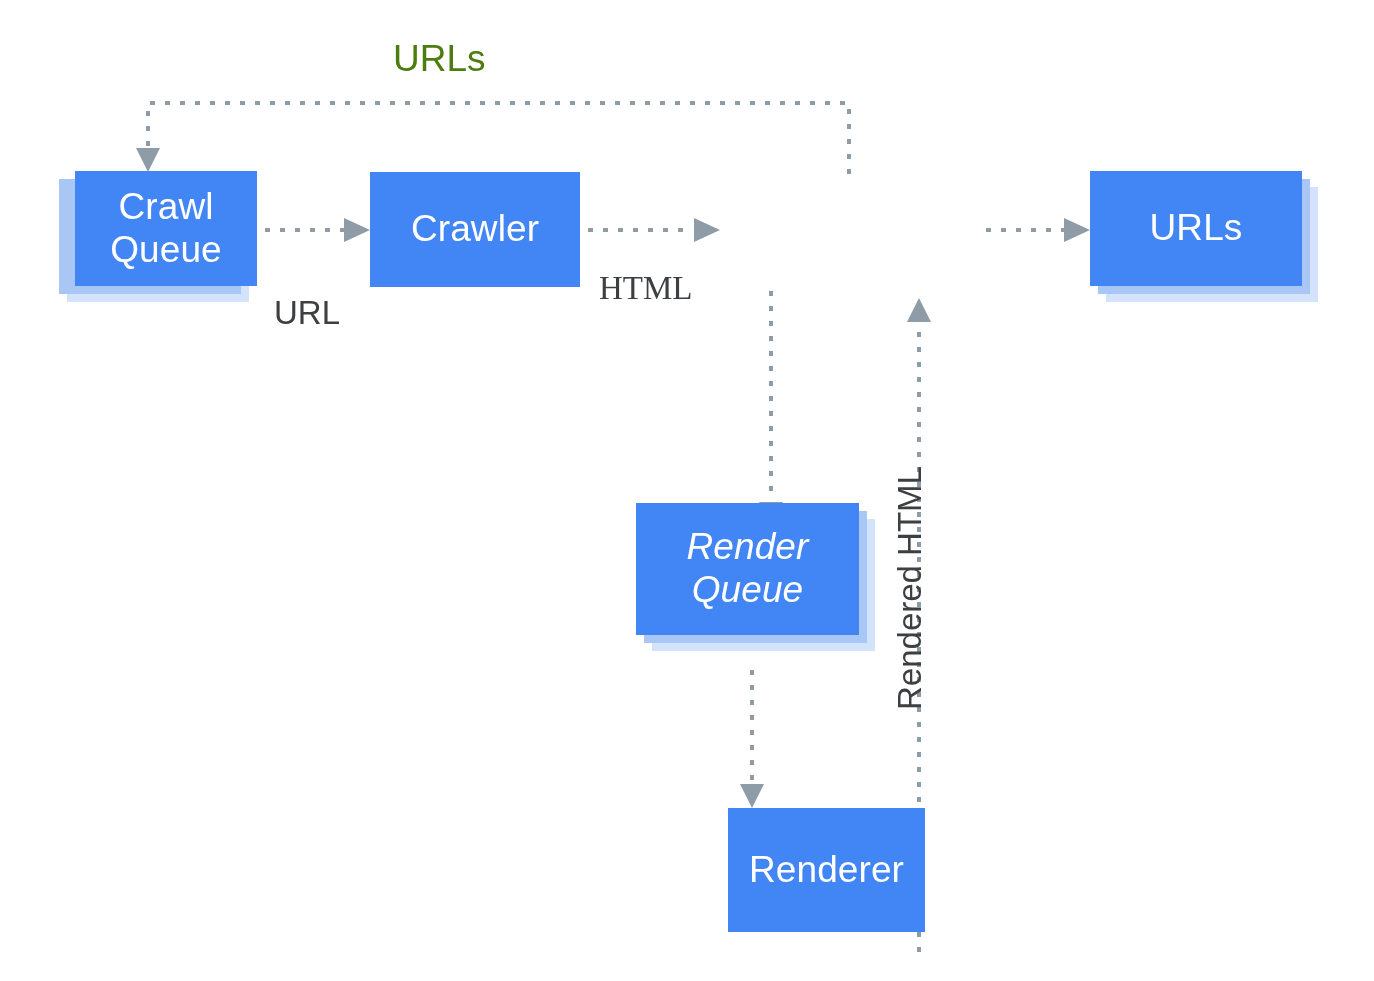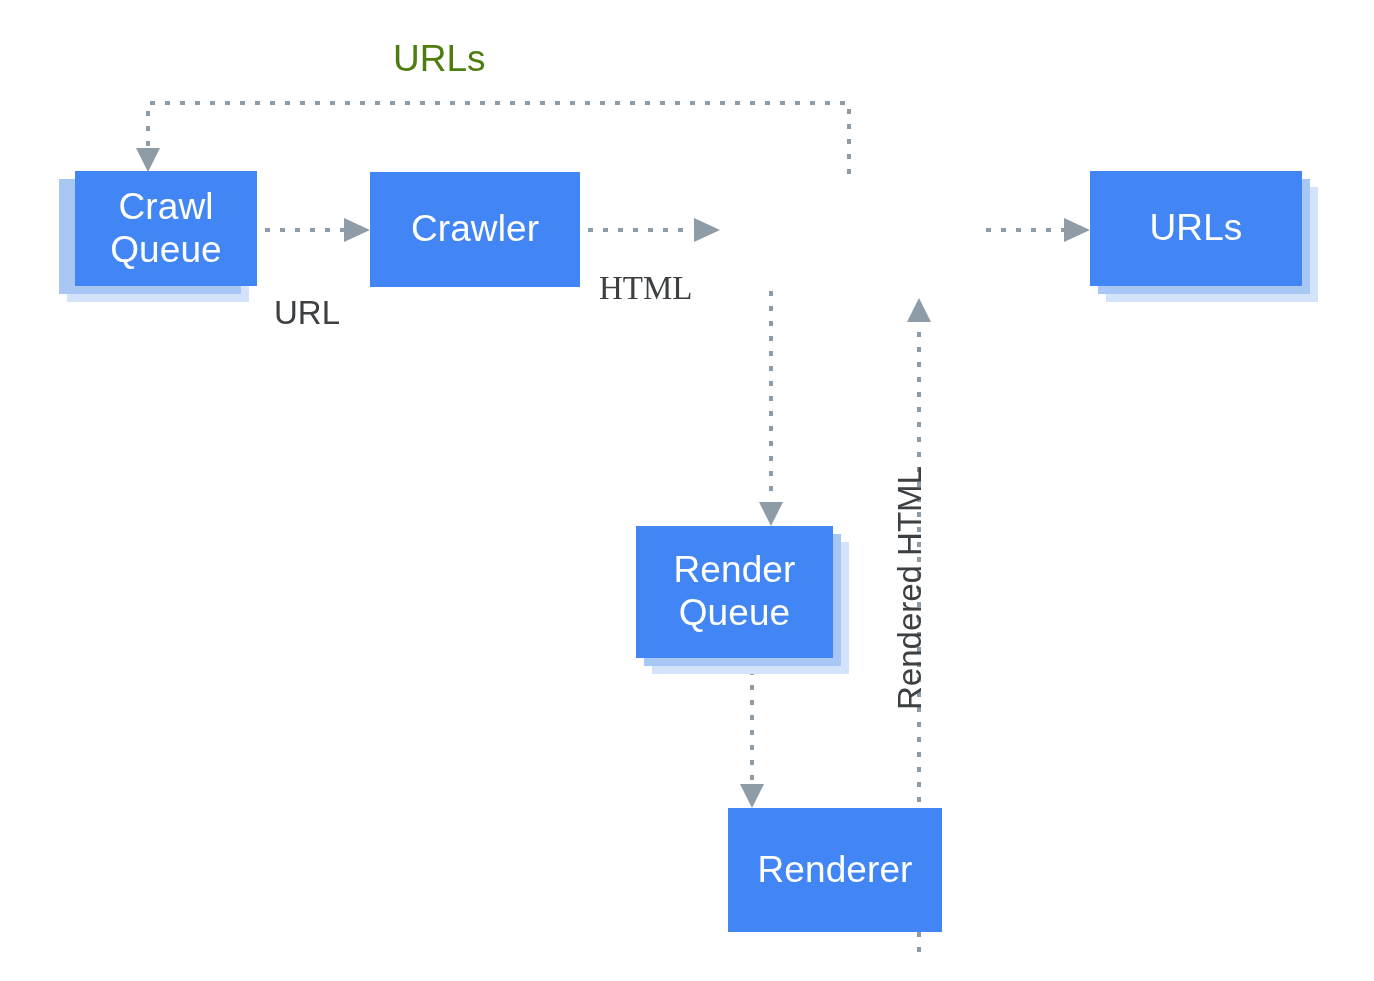--- a/index.html
+++ b/index.html
@@ -149,30 +149,30 @@
 
 
   <div class="node" style="left:1090px; top:171px; width:212px; height:115px;">
     <div class="node-stack-back2" style="background:#d4e3fc;"></div>
     <div class="node-stack-back1" style="background:#a8c7f5;"></div>
     <div class="node-face" style="background:#4285f4;">
       <span class="node-label">URLs</span>
     </div>
   </div>
 
-  <div class="node" style="left:636px; top:526px; width:197px; height:132px;">
+  <div class="node" style="left:636px; top:503px; width:223px; height:132px;font-style:italic;">
     <div class="node-stack-back2" style="background:#d4e3fc;"></div>
     <div class="node-stack-back1" style="background:#a8c7f5;"></div>
     <div class="node-face" style="background:#4285f4;">
       <span class="node-label">Render
 Queue</span>
     </div>
   </div>
 
-  <div class="node" style="left:728px; top:808px; width:214px; height:124px;">
+  <div class="node" style="left:728px; top:808px; width:197px; height:124px;">
     <div class="node-face" style="background:#4285f4;">
       <span class="node-label">Renderer</span>
     </div>
   </div>
 
   <div class="edge-label" style="left:274px; top:272px;margin-top:24px;">URL</div>
 
   <div class="edge-label" style="left:599px; top:272px;font-family:Liberation Serif, serif;">HTML</div>
 
   <div class="edge-label edge-label-rotated" style="left:893px; top:710px;">Rendered HTML</div>

